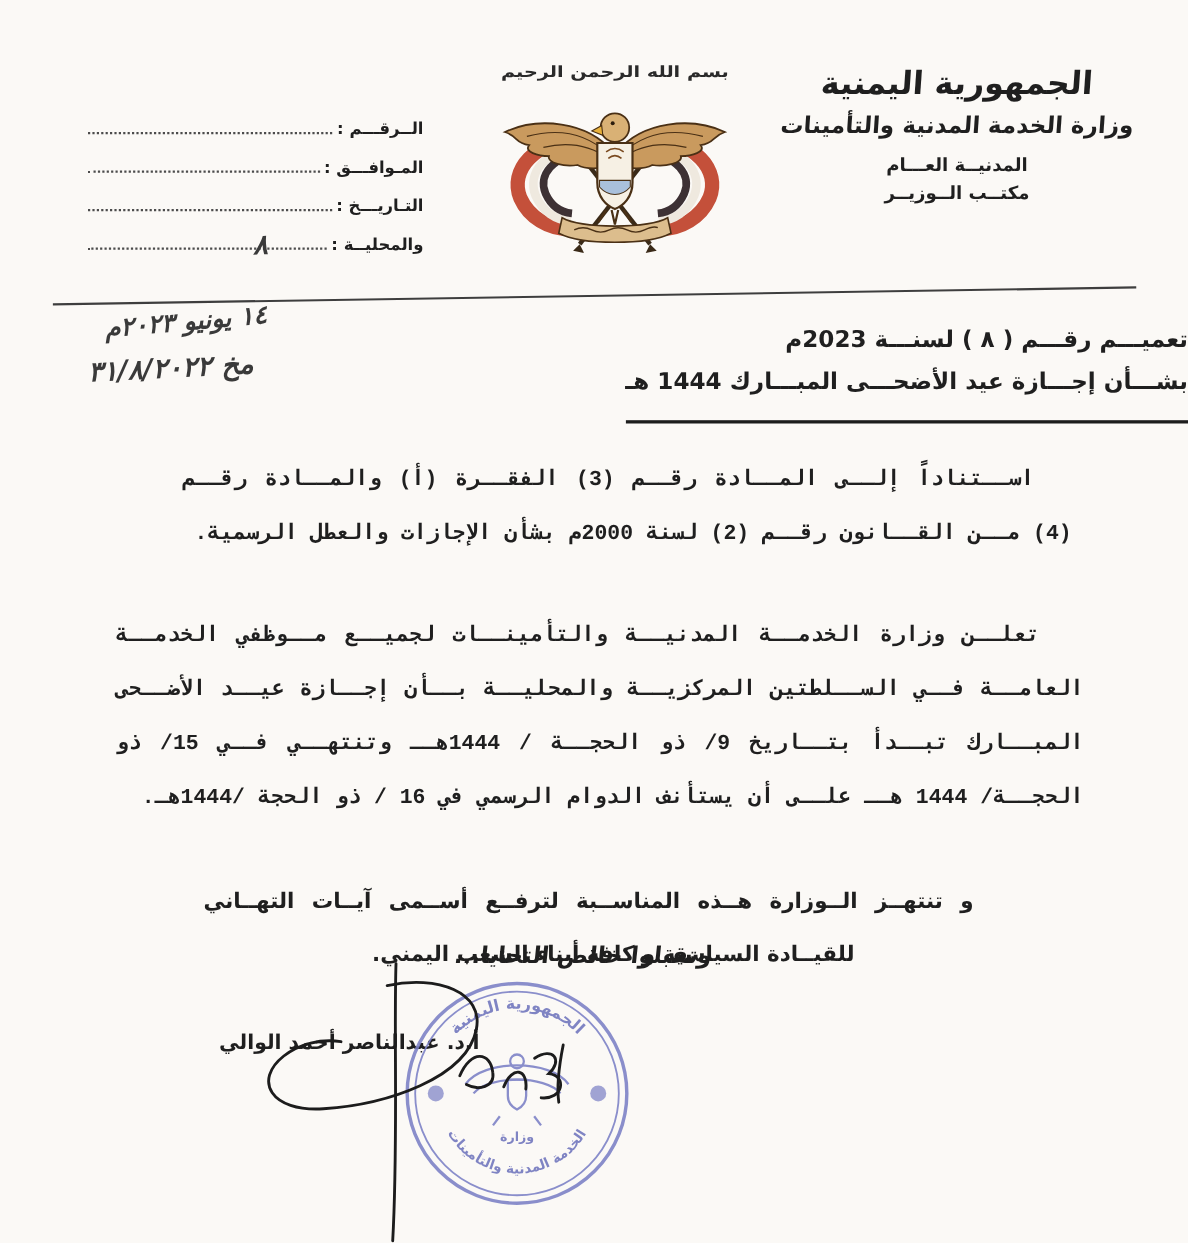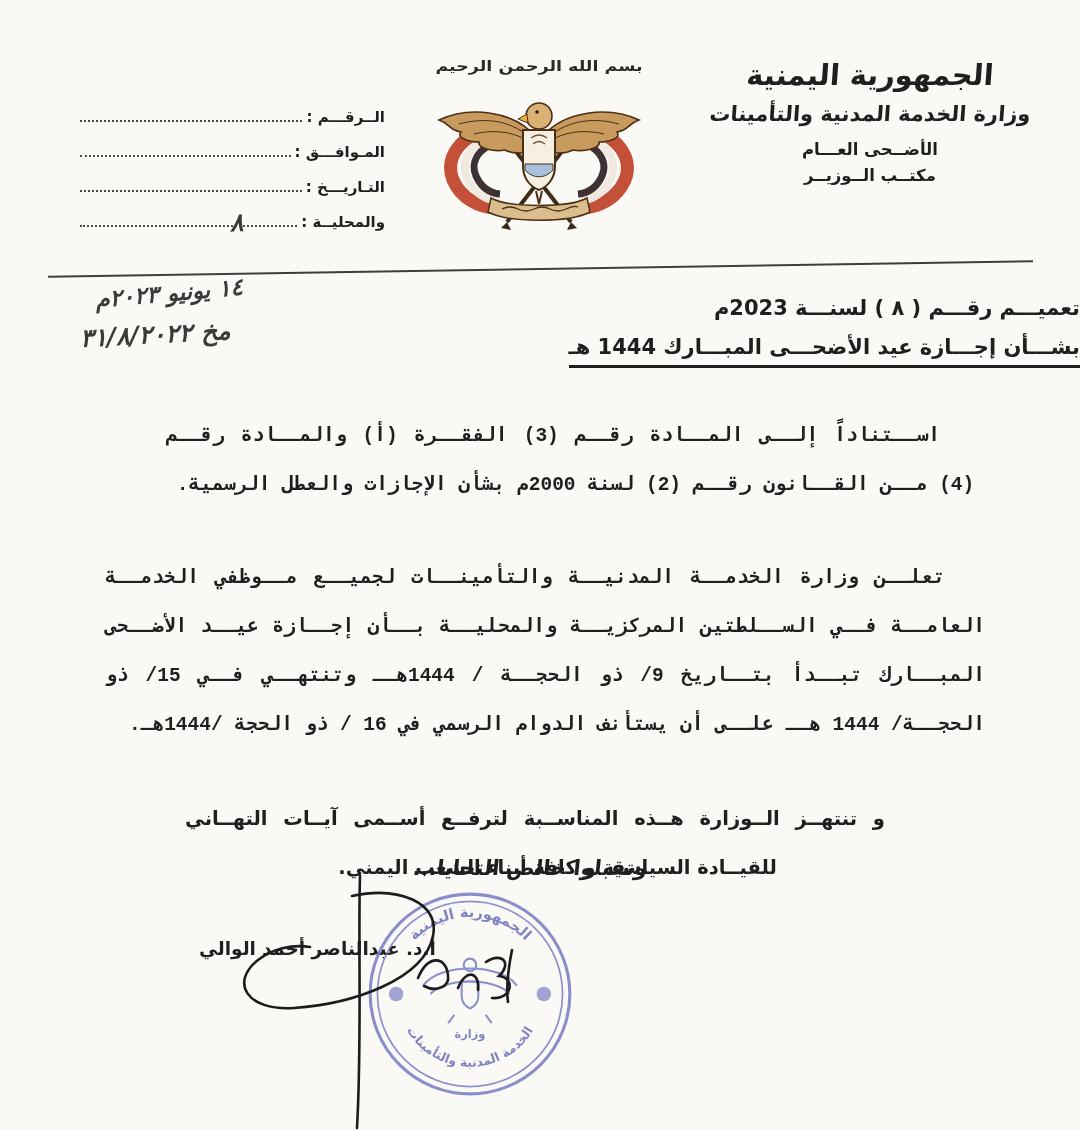--- a/index.html
+++ b/index.html
@@ -11,41 +11,41 @@
     color:#1f1f1f; direction:rtl; overflow:hidden;
   }
 
   
   .hdr-right { position:absolute; top:58px; right:40px; width:340px; text-align:center; }
   .hdr-right .cal1 { font-size:29px; font-weight:bold; transform:skewX(-4deg); margin-bottom:10px; }
   .hdr-right .cal2 { font-size:21px; font-weight:bold; transform:skewX(-4deg); margin-bottom:14px; }
   .hdr-right .sub  { font-size:16.5px; font-weight:bold; margin-bottom:7px; letter-spacing:0.5px; }
 
   
-  .hdr-center { position:absolute; top:58px; left:408px; width:262px; text-align:center; }
+  .hdr-center { position:absolute; top:58px; left:428px; width:262px; text-align:center; }
   .basmala { font-size:14px; font-weight:bold; color:#2a2a2a; transform:scaleX(1.25); margin-bottom:4px; }
   .emblem-svg { display:block; margin:0 auto; }
 
   
   .hdr-left { position:absolute; top:108px; left:80px; width:305px; }
   .field-row { display:flex; height:35px; font-size:15px; font-weight:bold; }
   .f-label { white-space:nowrap; padding-left:4px; }
   .dots { flex:1; border-bottom:2px dotted #4c4c4c; height:14px; }
   .hw { position:absolute; font-style:italic; font-weight:600; color:#3a3a3a; white-space:nowrap; }
   .hw-num   { top:100px; left:150px; font-size:25px; transform:rotate(-2deg); }
   .hw-date  { top:172px; left:15px;  font-size:23px; transform:rotate(-5deg); letter-spacing:2px; }
   .hw-attach{ top:212px; left:0px;   font-size:25px; transform:rotate(-3deg); letter-spacing:2px; }
 
   
   .rule { position:absolute; top:268px; left:48px; width:985px; border-top:2.5px solid #3e3e3e; transform:rotate(-0.9deg); }
 
   
   .title-block { position:absolute; top:296px; left:0; width:1080px; }
   .title-l1 { font-size:21px; font-weight:bold; margin-bottom:15px; }
-  .title-l2 { font-size:21px; font-weight:bold; display:inline-block; border-bottom:3px solid #1d1d1d; padding-bottom:6px; }
+  .title-l2 { font-size:21px; font-weight:bold; display:inline-block; border-bottom:3px solid #1d1d1d; padding-bottom:23px; }
 
   
   .body-text { position:absolute; top:412px; right:95px; left:105px; text-align:justify; }
   .body-text p { font-size:19.5px; font-weight:600; line-height:49px; }
   .p1 { margin-left:61px; text-indent:45px; text-align-last:center;font-family:Liberation Mono, monospace; }
   .p2 { margin-top:44px; text-indent:40px;font-family:Liberation Mono, monospace; }
   .p3 { margin-top:44px; margin-left:80px; margin-right:55px; text-indent:45px; text-align-last:center; }
 
   .closing { position:absolute; top:856px; left:390px; width:280px; text-align:center;
              font-size:21px; font-weight:bold; transform:skewX(-6deg); }
@@ -61,21 +61,21 @@
   .scrawl-svg { position:absolute; left:0; top:0; width:1080px; height:1130px; pointer-events:none; }
 </style>
 </head>
 <body>
 
 <div class="page">
 
   <div class="hdr-right">
     <div class="cal1">الجمهورية اليمنية</div>
     <div class="cal2">وزارة الخدمة المدنية والتأمينات</div>
-    <div class="sub">الأضــحى العـــام</div>
+    <div class="sub">المدنيــة العـــام</div>
     <div class="sub">مكتــب الــوزيــر</div>
   </div>
 
   <div class="hdr-center">
     <div class="basmala">بسم الله الرحمن الرحيم</div>
     <svg class="emblem-svg" width="240" height="152" viewBox="0 0 240 152">
 
       <path d="M95,48 C45,48 24,78 34,102 C42,120 60,130 78,130" stroke="#c4503a" stroke-width="13" fill="none"></path>
       <path d="M95,55 C55,57 40,80 48,100 C54,114 66,122 80,123" stroke="#efe9df" stroke-width="8" fill="none"></path>
       <path d="M96,61 C62,63 50,82 57,98 C62,109 70,115 81,116" stroke="#3d3134" stroke-width="7" fill="none"></path>

